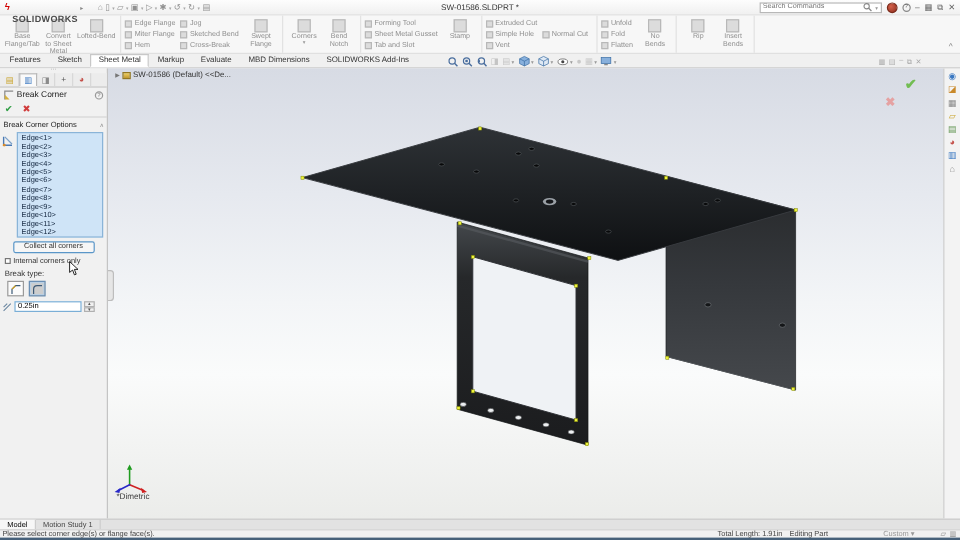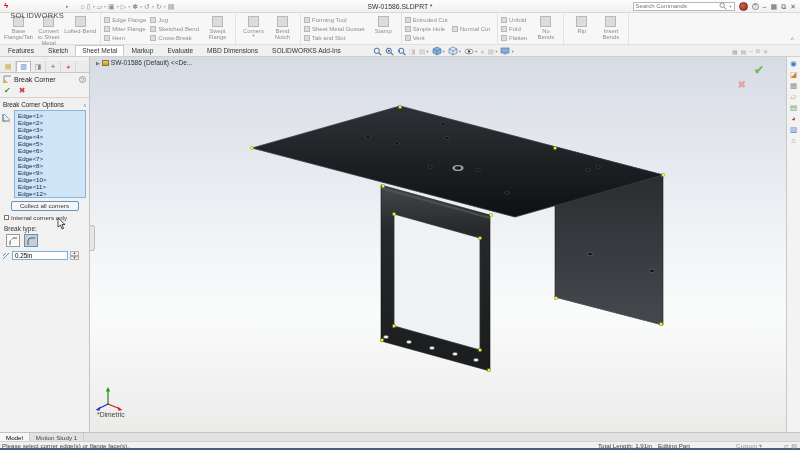--- a/index.html
+++ b/index.html
@@ -5,21 +5,21 @@
   html,body{margin:0;padding:0;}
   body{width:800px;height:450px;overflow:hidden;position:relative;background:#fff;
        font-family:"Liberation Sans",sans-serif;-webkit-font-smoothing:antialiased;}
   *{box-sizing:border-box;}
 
   
   .titlebar{height:13px;background:linear-gradient(#fdfdfd,#f0f0f0);border-bottom:1px solid #d8d8d8;
             display:flex;align-items:center;position:relative;}
   .tb-left{display:flex;align-items:center;padding-left:4px;gap:2px;z-index:2;}
   .logo-mark{color:#d40000;font-size:8px;font-weight:bold;line-height:8px;}
-  .logo-text{font-size:7.5px;font-weight:normal;color:#4a4a4a;letter-spacing:.3px;margin-top:18px;}
+  .logo-text{font-size:7.5px;font-weight:bold;color:#4a4a4a;letter-spacing:.3px;margin-top:18px;}
   .logo-caret{color:#888;font-size:5px;}
   .qa-bar{display:flex;align-items:center;gap:2px;margin-left:10px;color:#909090;}
   .qa-icon{font-size:7px;line-height:7px;}
   .qa-caret{font-size:4px;color:#a8a8a8;}
   .tb-title{position:absolute;left:0;right:0;text-align:center;font-size:6.8px;color:#333;}
   .tb-right{margin-left:auto;display:flex;align-items:center;gap:4px;padding-right:4px;z-index:2;}
   .searchbox{display:flex;align-items:center;width:102px;height:9px;border:1px solid #b8b8b8;
              background:#fff;padding:0 2px;gap:2px;}
   .searchbox input{flex:1;border:none;outline:none;font-size:6px;font-family:inherit;color:#555;
                    min-width:0;height:7px;padding:0;background:transparent;}

